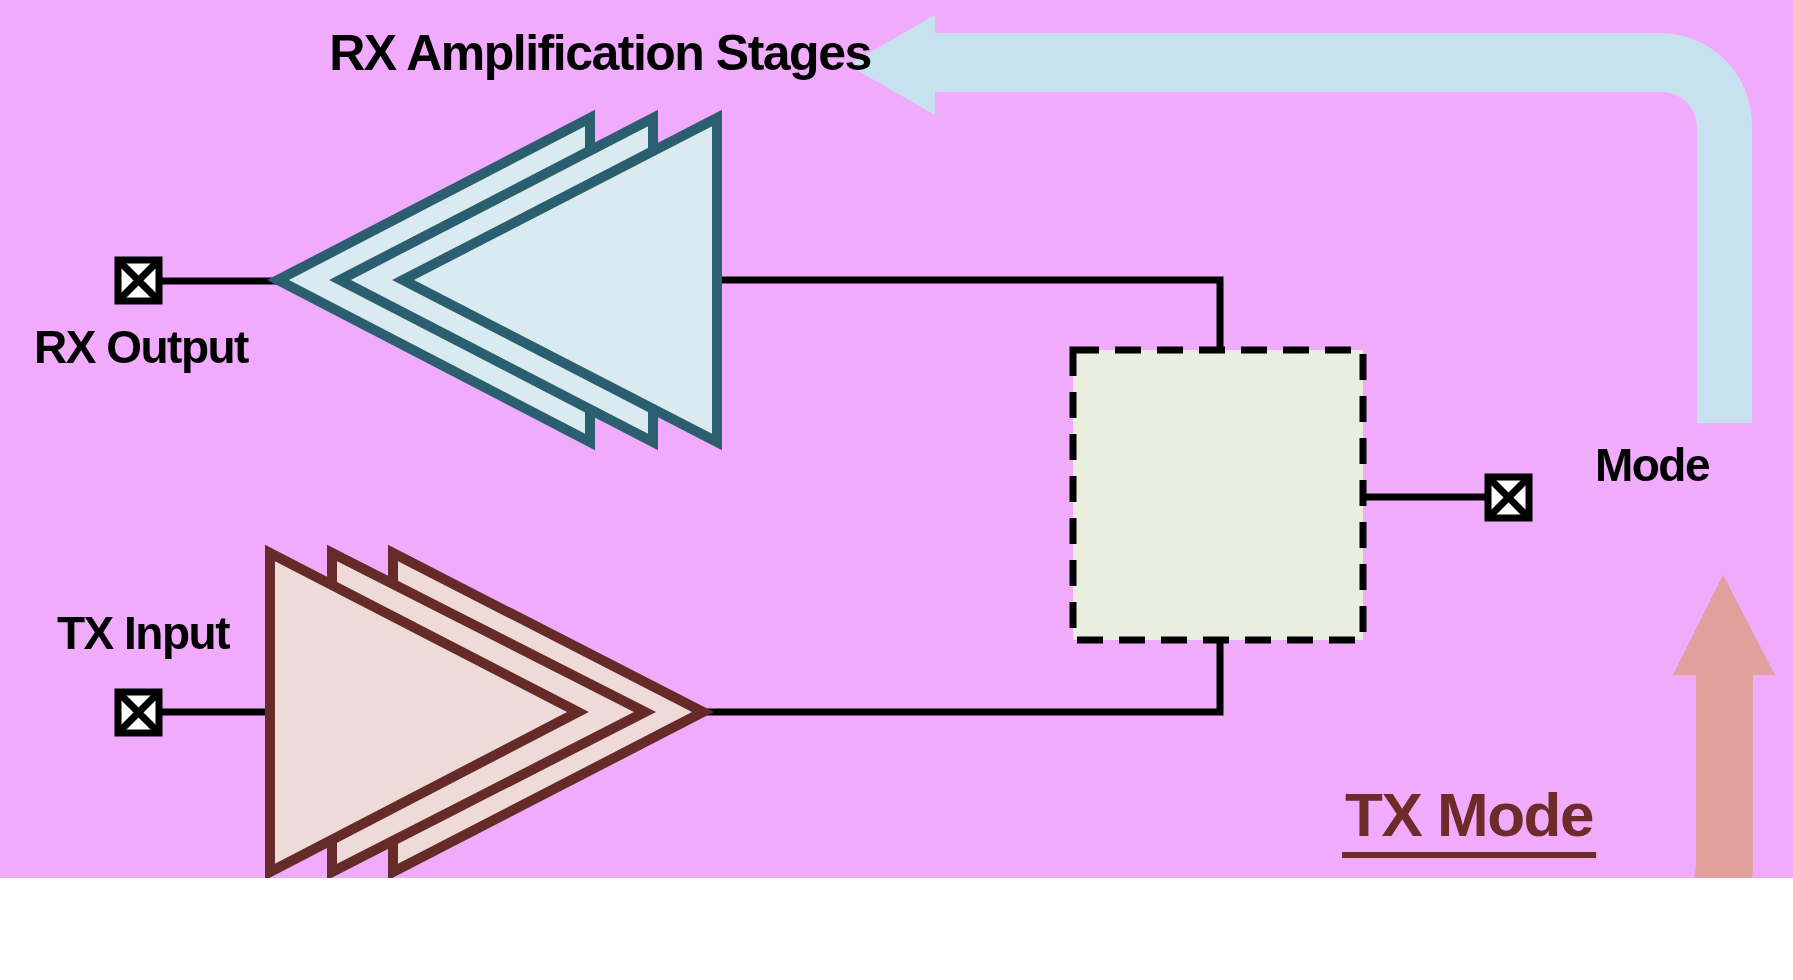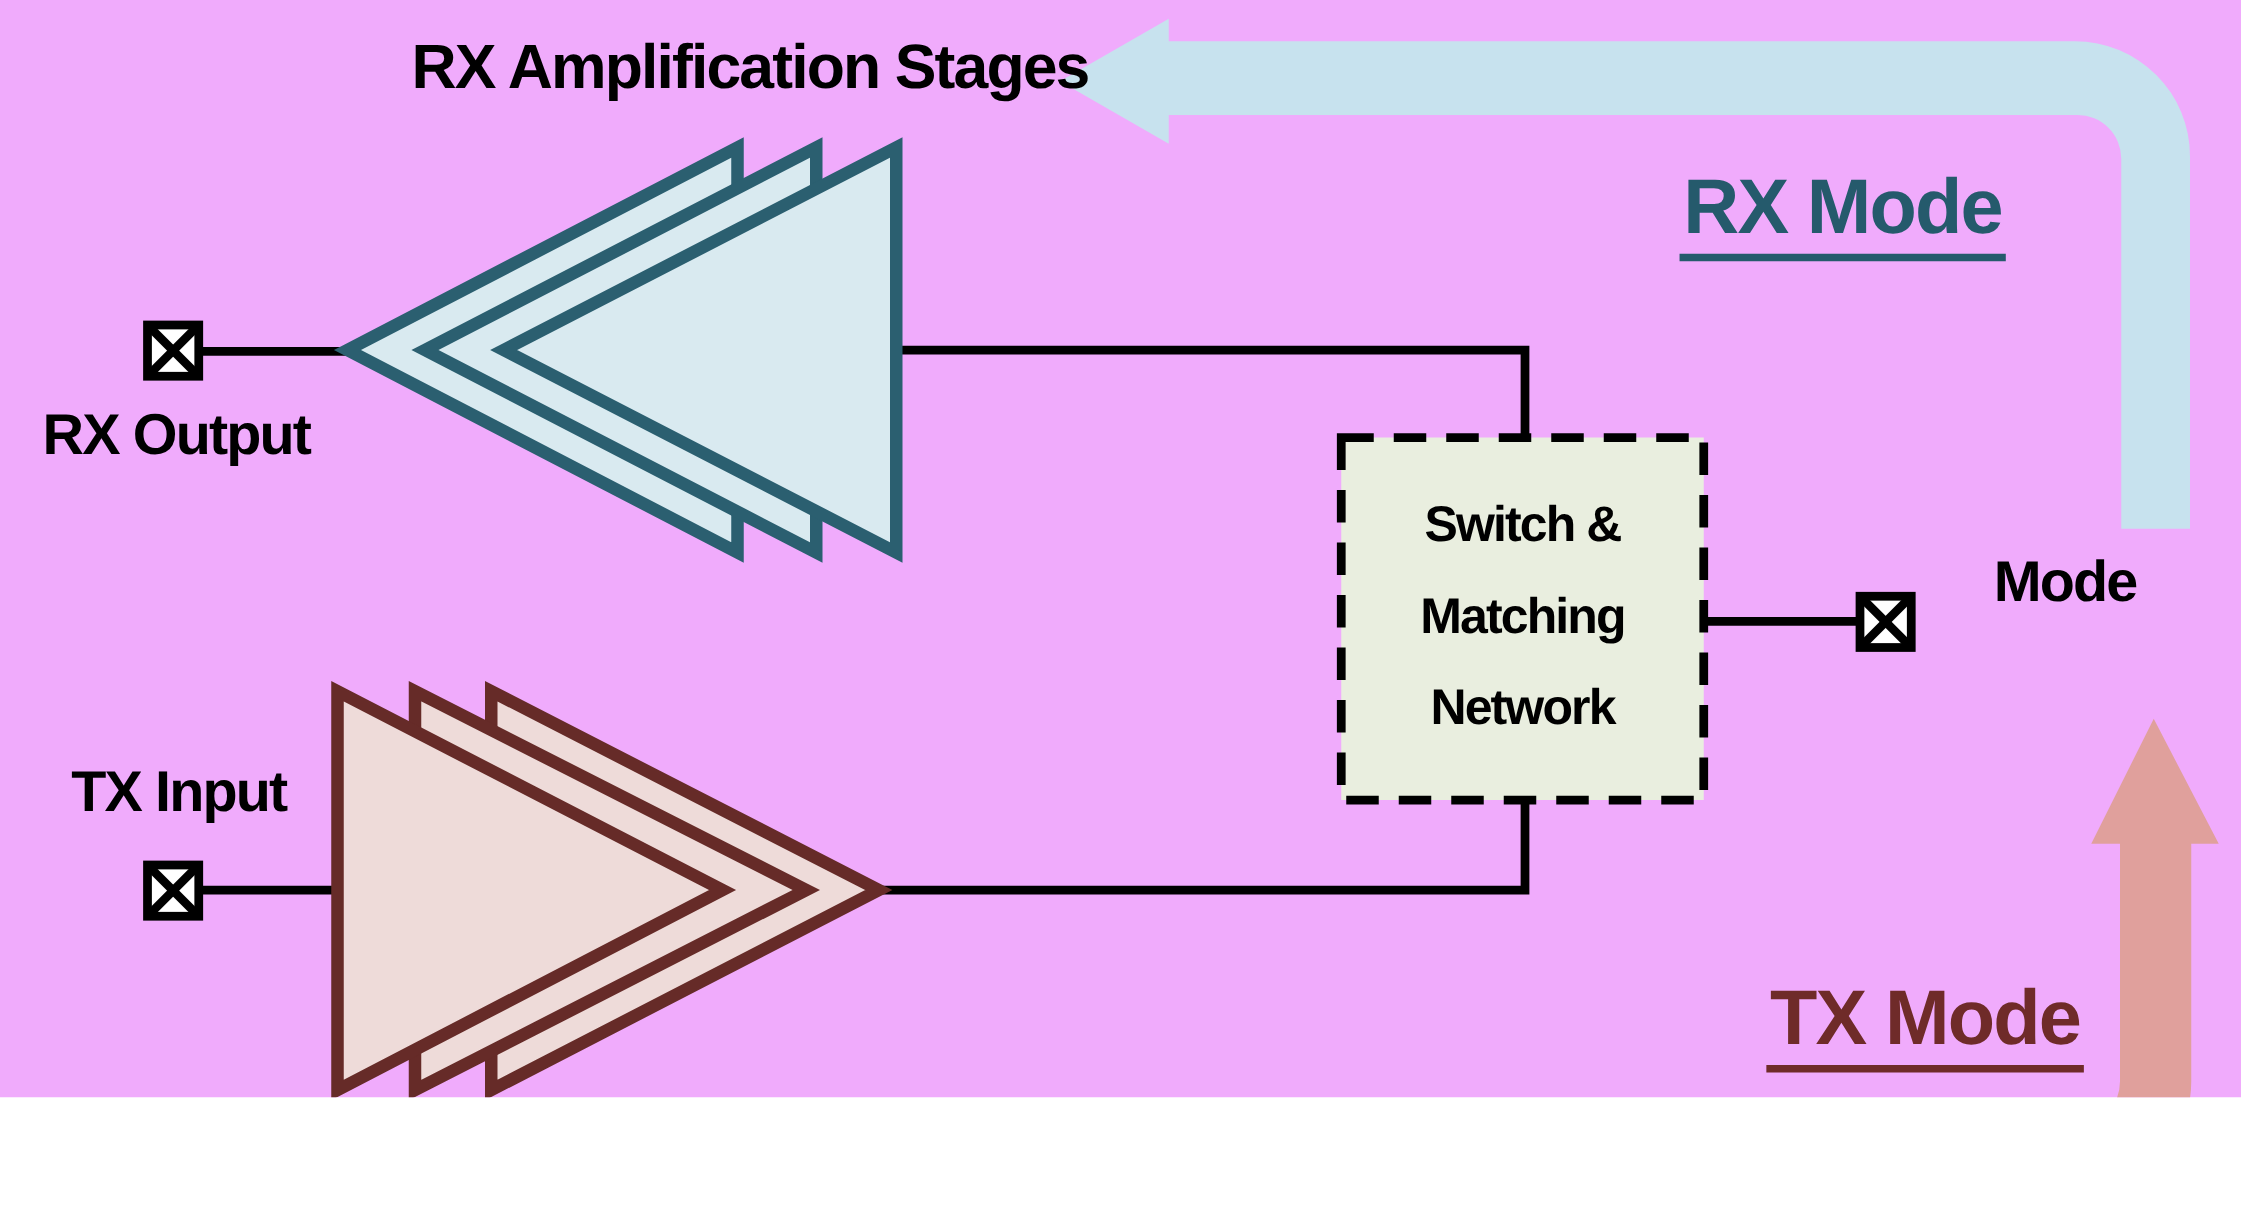--- a/index.html
+++ b/index.html
@@ -68,31 +68,23 @@
     </g>
   </svg>
 
   <div class="lbl stages-lbl center" style="left:600px;top:26px;">RX Amplification Stages</div>
 
   <div class="lbl port-lbl center" style="left:143px;top:608px;">TX Input</div>
 
   <div class="lbl port-lbl center" style="left:141px;top:322px;">RX Output</div>
 
 
-  <div class="lbl box-text" style="left:1073px;top:384px;text-align:center;">
-    <div>Switch &amp;</div>
-    <div>Matching</div>
-    <div>Network</div>
-  </div>
 
   <div class="lbl trcom center" style="left:1652px;top:426px;">
     <div>Mode</div>
   </div>
 
-  <div class="lbl center" style="left:1474px;top:132px;">
-    <span class="mode-lbl rx-mode">RX Mode</span>
-  </div>
 
-  <div class="lbl center" style="left:1540px;top:781px;text-align:right;">
+  <div class="lbl center" style="left:1469px;top:781px;text-align:right;">
     <span class="mode-lbl tx-mode">TX Mode</span>
   </div>
 
 </div>
 
 </body></html>

